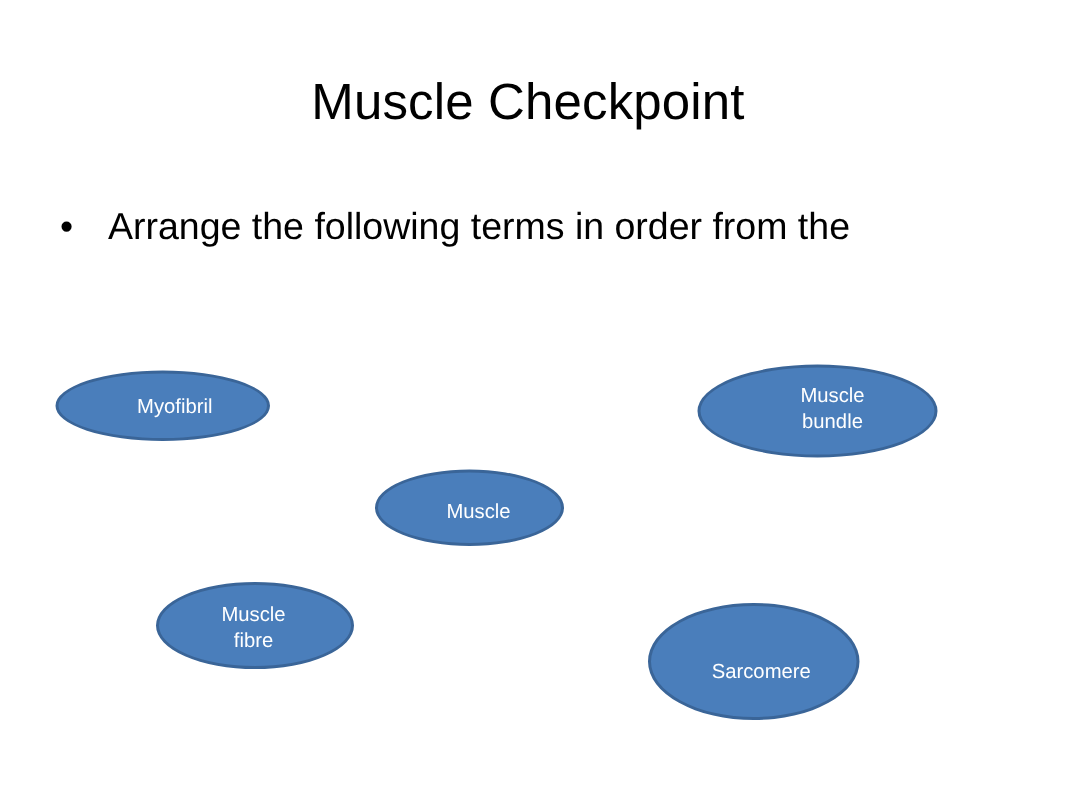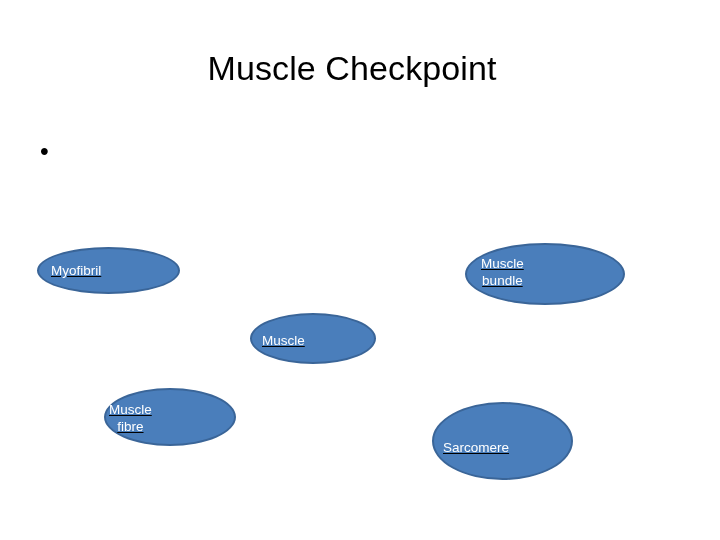--- a/index.html
+++ b/index.html
@@ -70,21 +70,21 @@
 
   
   .oval {
     position: absolute;
     box-sizing: border-box;
     border-radius: 50%;
     background: #4A7EBB;
     border: 2px solid #3A6598;
     display: flex;
     align-items: center;
-    text-decoration: underline;
+    justify-content: center;
   }
   .oval-label {
     color: #ffffff;
     font-size: 13.5px;
     line-height: 17px;
     text-align: center;
     white-space: pre-line;
     font-weight: 400;
     padding: 0 4px;
   }
@@ -109,20 +109,21 @@
 <body>
 
 <div id="slide">
 
   <div class="slide-title">Muscle Checkpoint</div>
 
   <div class="body-block">
     <div class="bullet-row">
       <span class="bullet-marker">•</span>
       <span class="bullet-text">
+        <span class="ln">Arrange the following terms in order from the</span>
       </span>
     </div>
   </div>
 
   <div class="oval" id="oval-myofibril">
     <span class="oval-label">Myofibril</span>
   </div>
 
   <div class="oval" id="oval-muscle-bundle">
     <span class="oval-label">Muscle

